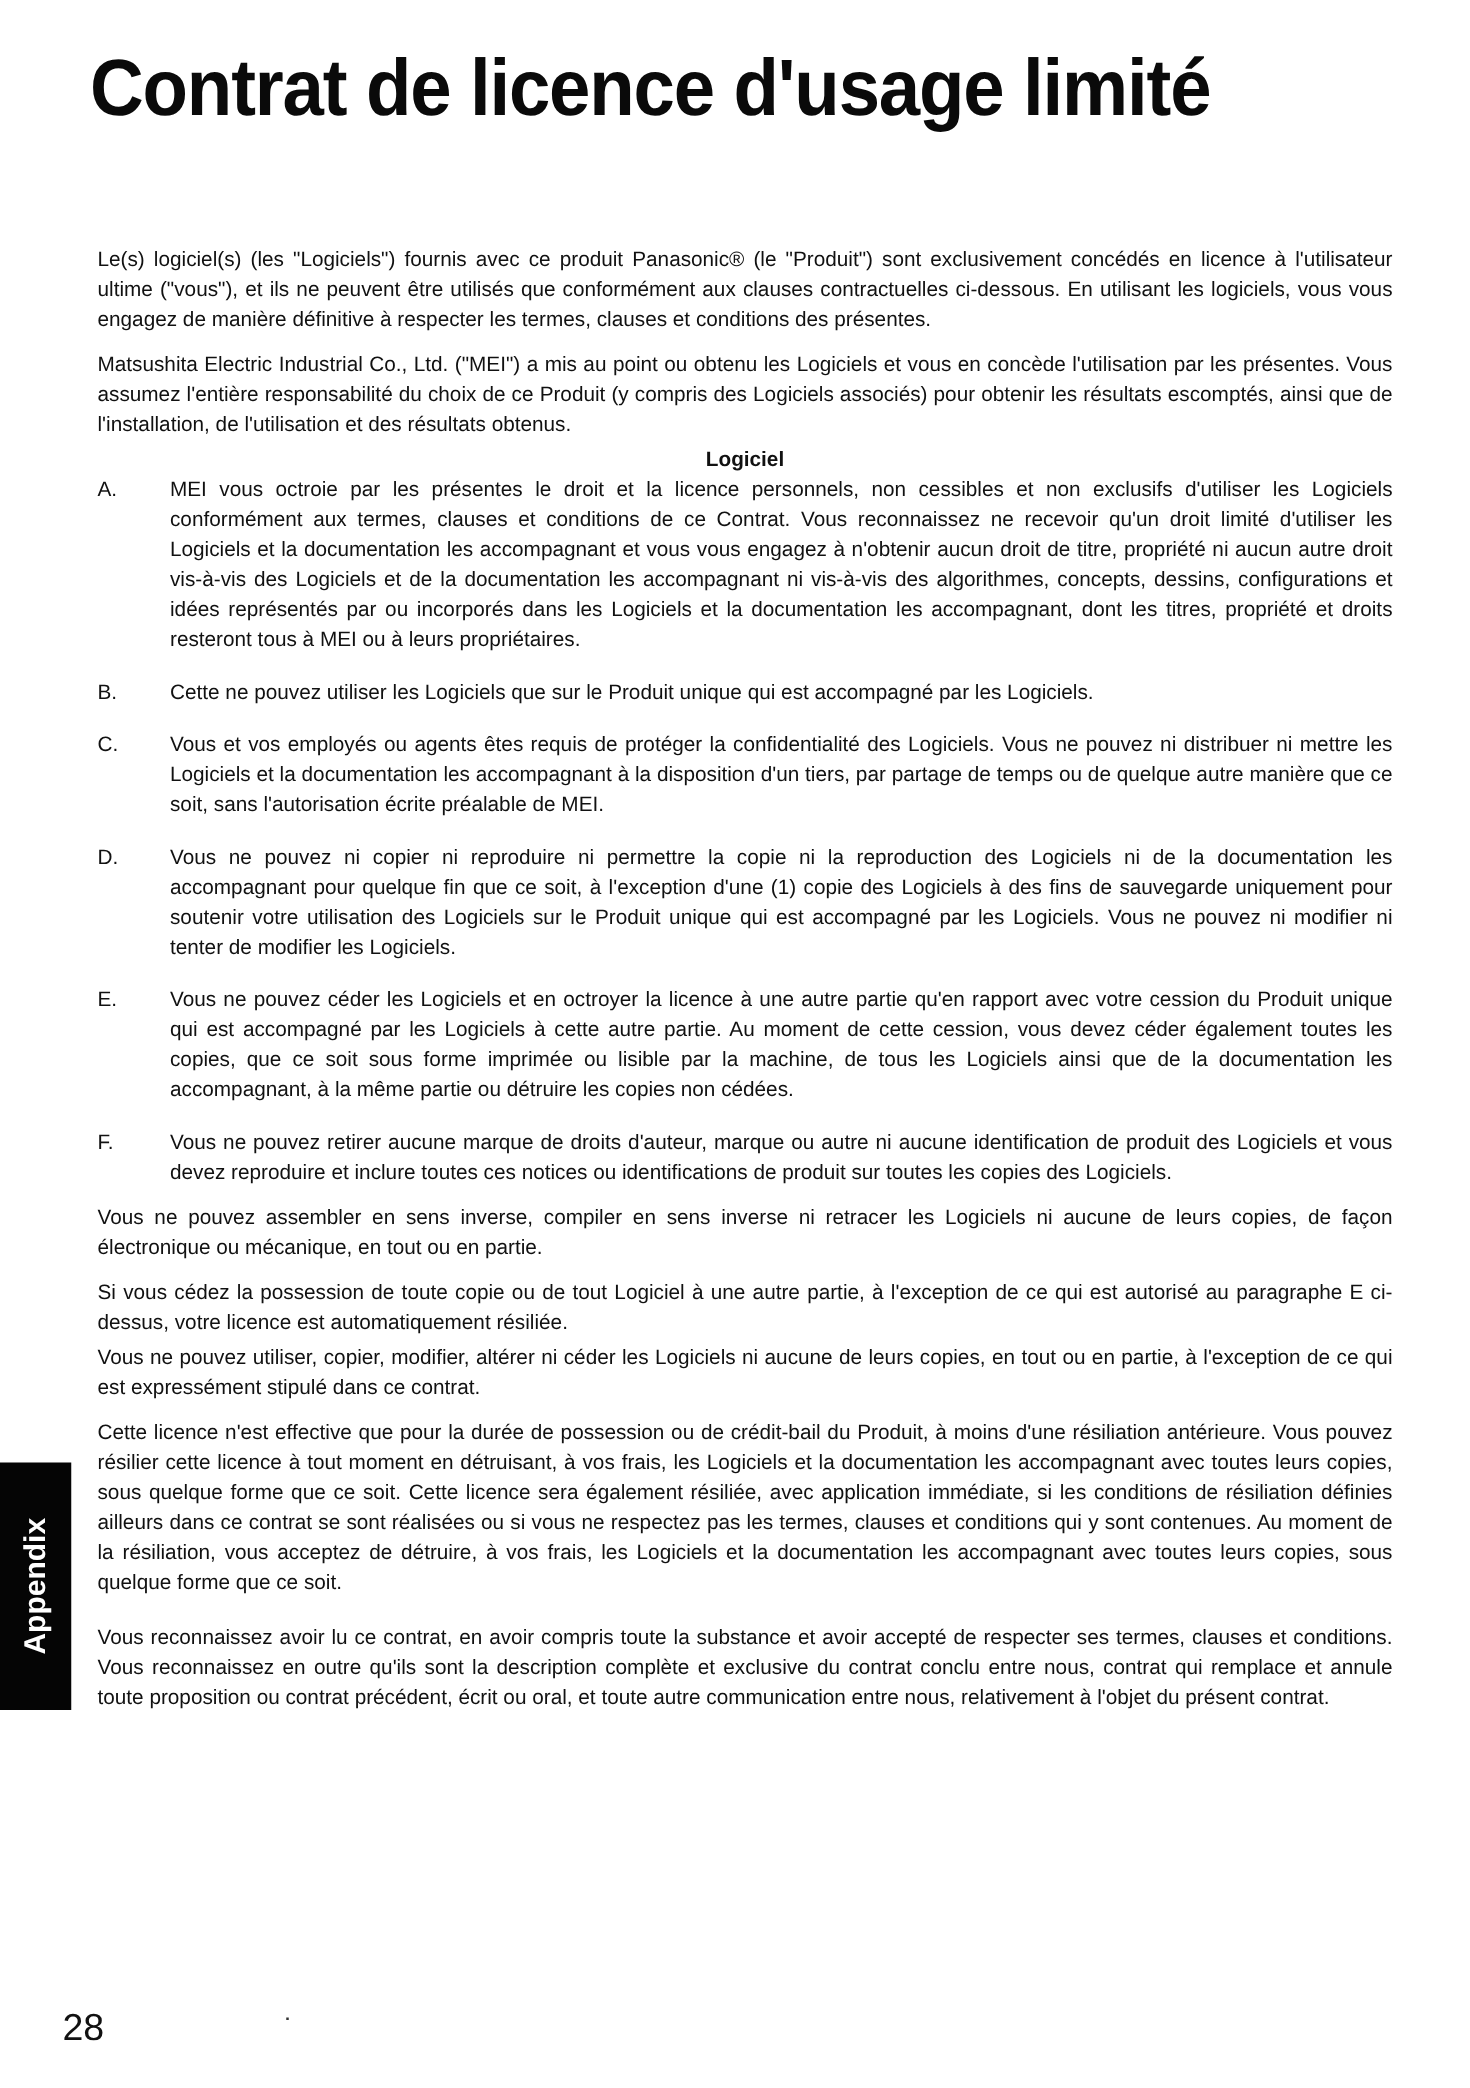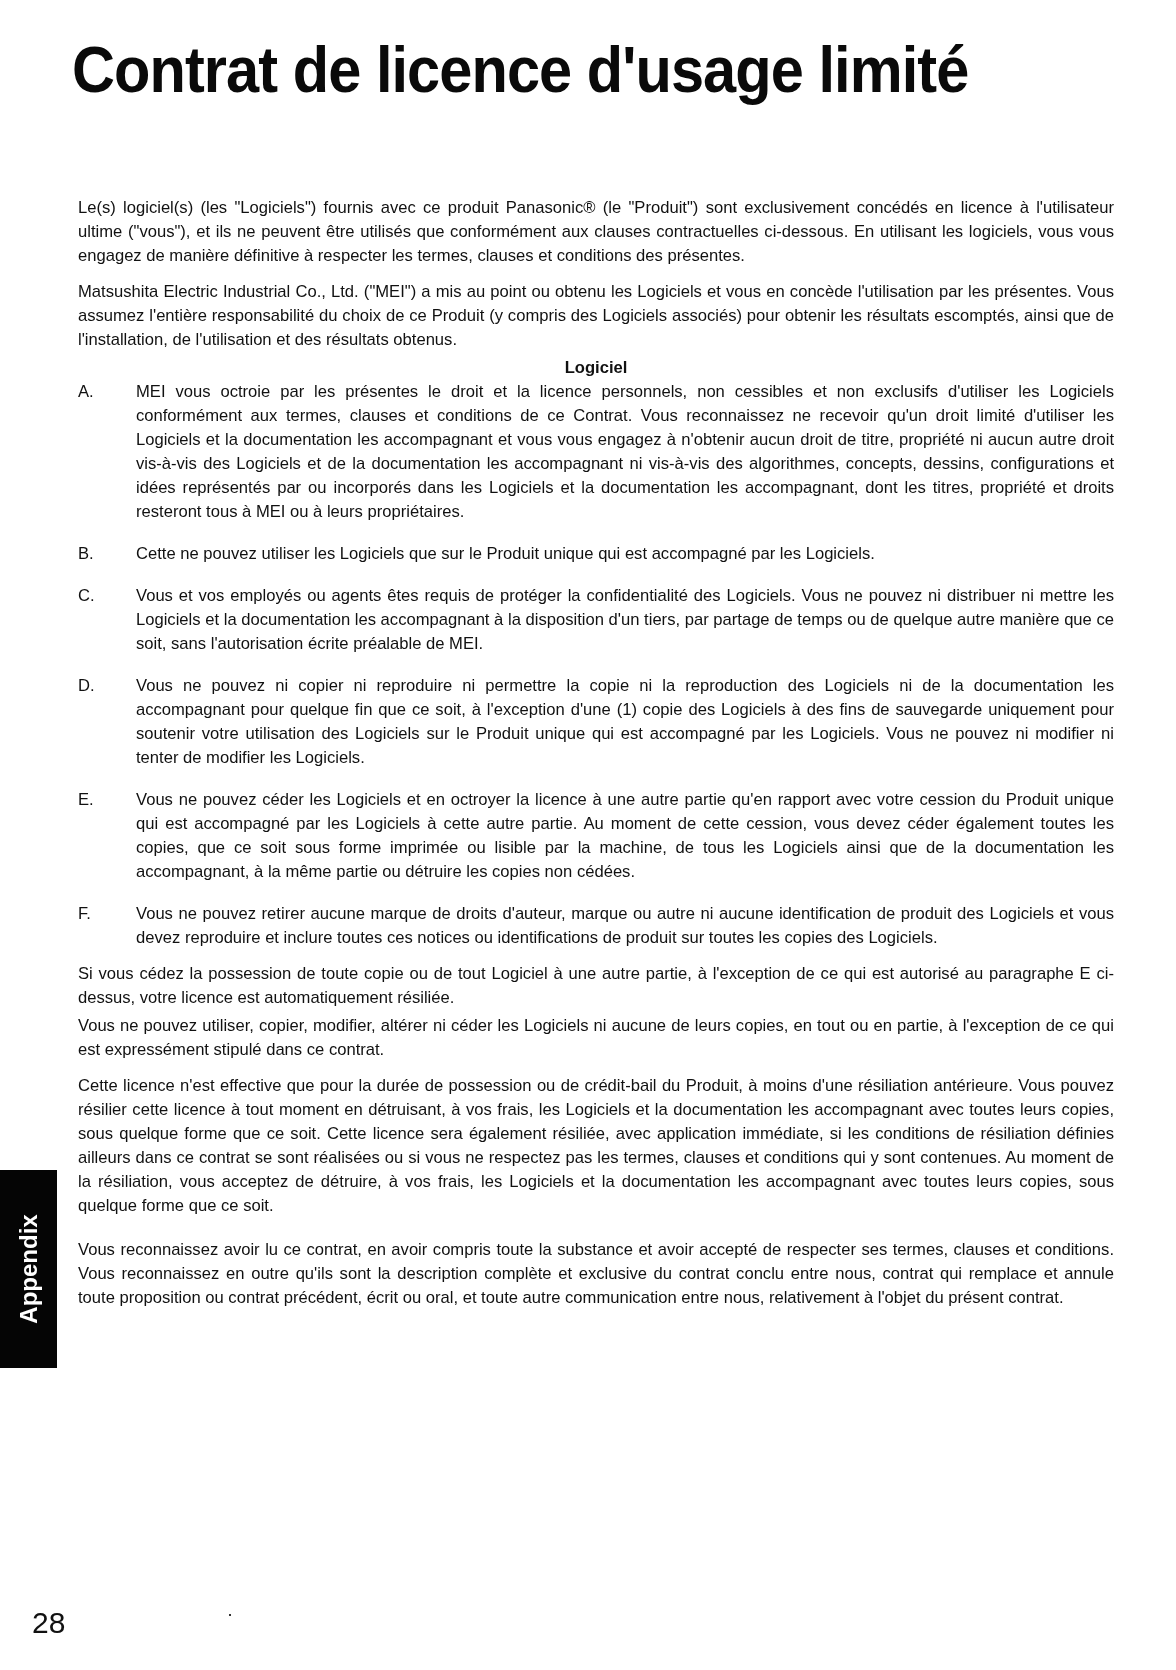--- a/index.html
+++ b/index.html
@@ -27,21 +27,21 @@
     .gap-top { margin-top: 18px !important; }
     .side-tab {
       position: absolute; left: 0; top: 1170px; width: 57px; height: 198px;
       background: #050505; display: flex; align-items: center; justify-content: center;
     }
     .side-tab span {
       color: #ffffff; font-weight: bold; font-size: 24px;
       transform: rotate(-90deg); white-space: nowrap; display: inline-block;
     }
     .page-number {
-      position: absolute; left: 32px; top: 1606px; font-size: 30px; color: #111;
+      position: absolute; left: 50px; top: 1606px; font-size: 30px; color: #111;
     }
     .dot {
       position: absolute; left: 229px; top: 1614px; width: 2px; height: 2px; background: #333;
     }
   </style>
 </head>
 <body>
 
 <h1 class="title">Contrat de licence d'usage limité</h1>
 
@@ -69,20 +69,21 @@
   </div>
   <div class="item gap-top">
     <span class="label">E.</span>
     <span class="text">Vous ne pouvez céder les Logiciels et en octroyer la licence à une autre partie qu'en rapport avec votre cession du Produit unique qui est accompagné par les Logiciels à cette autre partie. Au moment de cette cession, vous devez céder également toutes les copies, que ce soit sous forme imprimée ou lisible par la machine, de tous les Logiciels ainsi que de la documentation les accompagnant, à la même partie ou détruire les copies non cédées.</span>
   </div>
   <div class="item gap-top">
     <span class="label">F.</span>
     <span class="text">Vous ne pouvez retirer aucune marque de droits d'auteur, marque ou autre ni aucune identification de produit des Logiciels et vous devez reproduire et inclure toutes ces notices ou identifications de produit sur toutes les copies des Logiciels.</span>
   </div>
 
+  <p>Vous ne pouvez assembler en sens inverse, compiler en sens inverse ni retracer les Logiciels ni aucune de leurs copies, de façon électronique ou mécanique, en tout ou en partie.</p>
   <p style="margin-bottom:4px">Si vous cédez la possession de toute copie ou de tout Logiciel à une autre partie, à l'exception de ce qui est autorisé au paragraphe E ci-dessus, votre licence est automatiquement résiliée.</p>
   <p>Vous ne pouvez utiliser, copier, modifier, altérer ni céder les Logiciels ni aucune de leurs copies, en tout ou en partie, à l'exception de ce qui est expressément stipulé dans ce contrat.</p>
 
   <p style="margin-bottom:20px">Cette licence n'est effective que pour la durée de possession ou de crédit-bail du Produit, à moins d'une résiliation antérieure. Vous pouvez résilier cette licence à tout moment en détruisant, à vos frais, les Logiciels et la documentation les accompagnant avec toutes leurs copies, sous quelque forme que ce soit. Cette licence sera également résiliée, avec application immédiate, si les conditions de résiliation définies ailleurs dans ce contrat se sont réalisées ou si vous ne respectez pas les termes, clauses et conditions qui y sont contenues. Au moment de la résiliation, vous acceptez de détruire, à vos frais, les Logiciels et la documentation les accompagnant avec toutes leurs copies, sous quelque forme que ce soit.</p>
   <p>Vous reconnaissez avoir lu ce contrat, en avoir compris toute la substance et avoir accepté de respecter ses termes, clauses et conditions. Vous reconnaissez en outre qu'ils sont la description complète et exclusive du contrat conclu entre nous, contrat qui remplace et annule toute proposition ou contrat précédent, écrit ou oral, et toute autre communication entre nous, relativement à l'objet du présent contrat.</p>
 </div>
 
 <div class="side-tab">
   <span>Appendix</span>
 </div>

